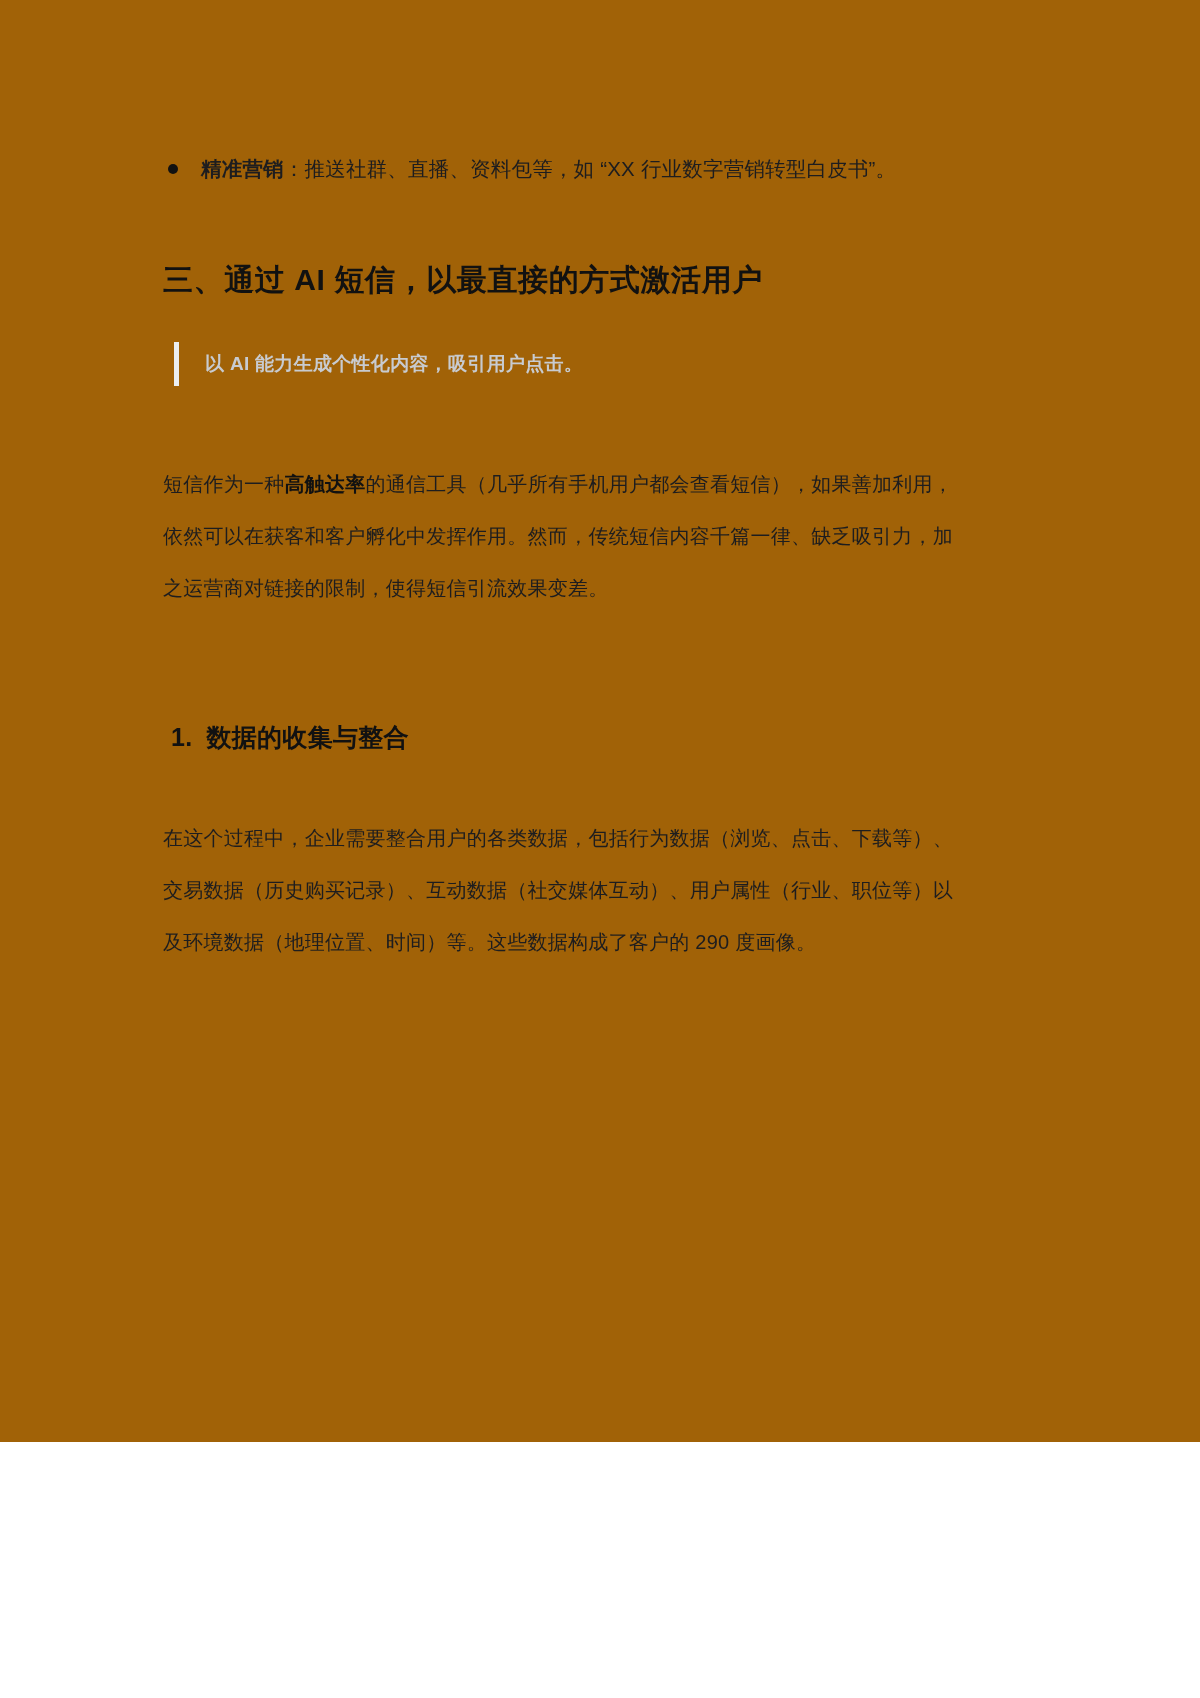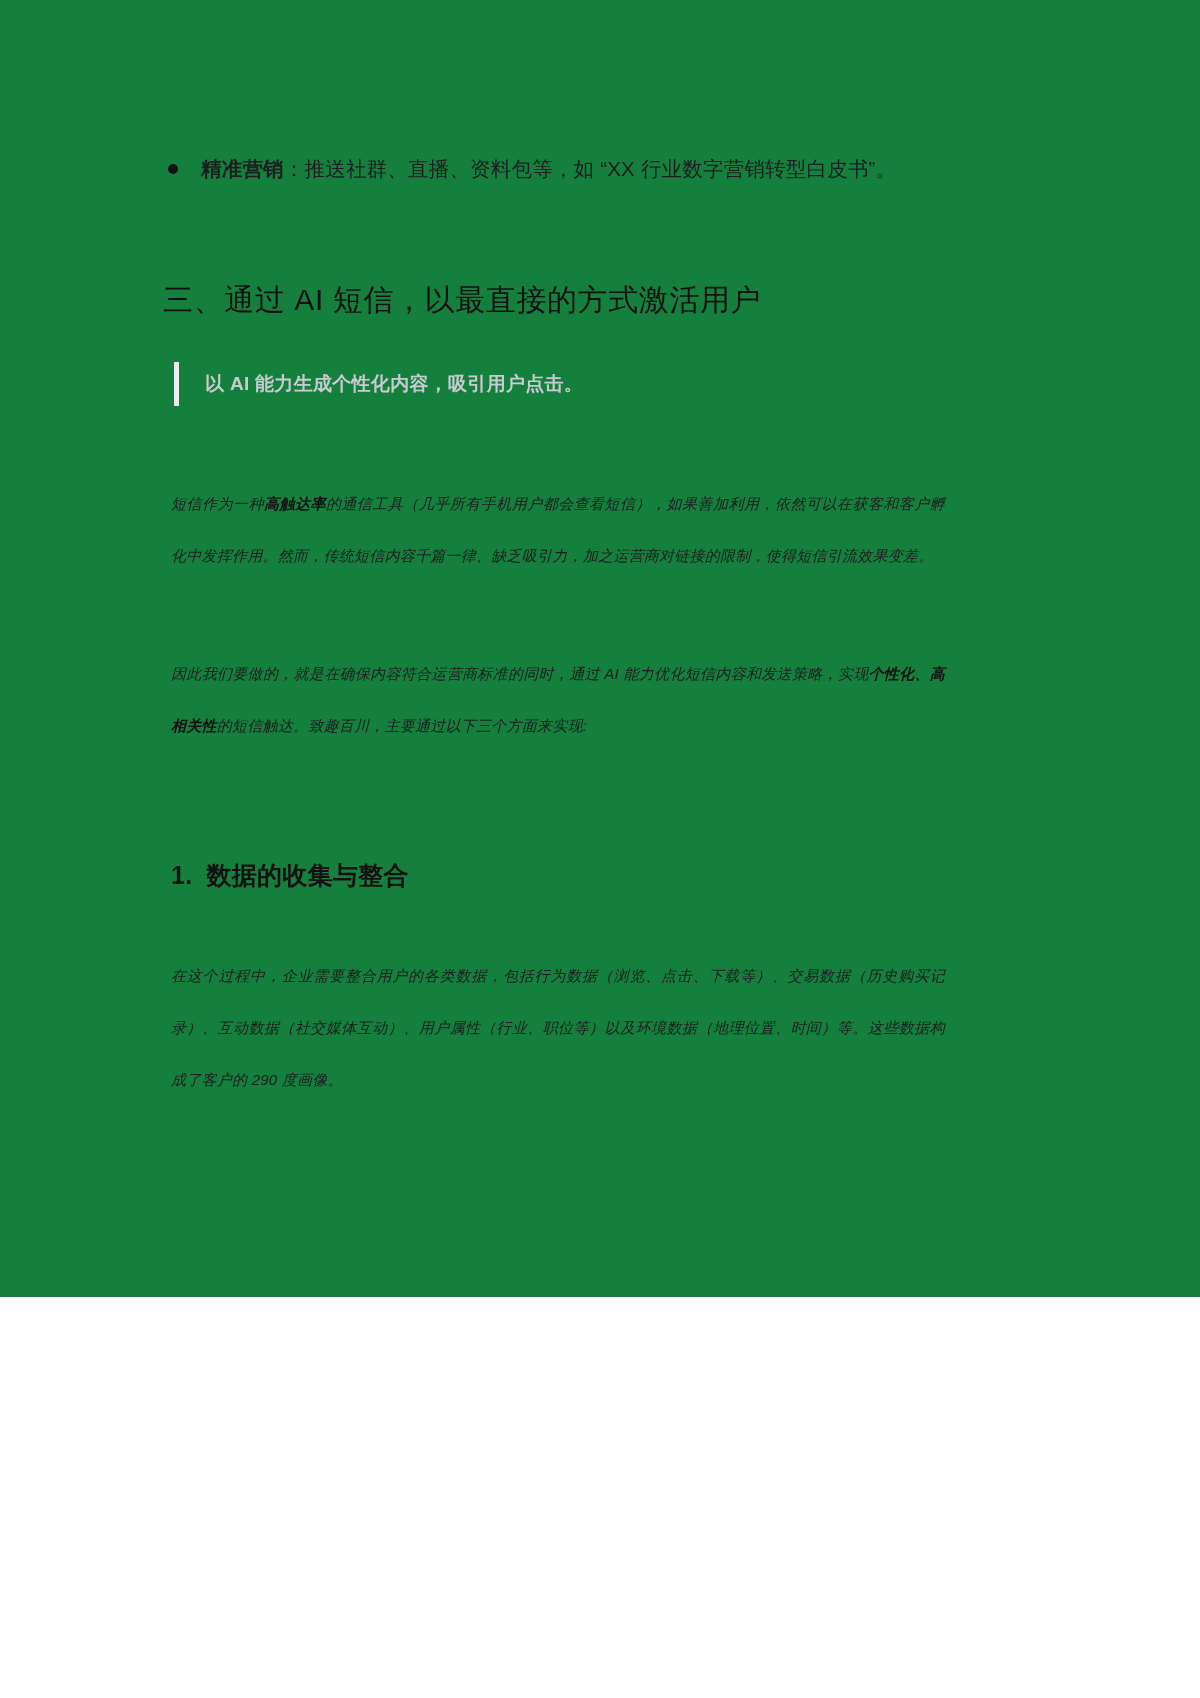--- a/index.html
+++ b/index.html
@@ -8,22 +8,22 @@
     background: #ffffff;
   }
   body {
     font-family: "Liberation Sans", "DejaVu Sans", sans-serif;
     color: #1a1a1a;
     -webkit-font-smoothing: antialiased;
   }
   .page {
     position: relative;
     width: 1200px;
-    height: 1297px;
-    background: #15803d;
+    height: 1442px;
+    background: #a16207;
     box-sizing: border-box;
     overflow: hidden;
   }
   .content {
     position: absolute;
     left: 163px;
     top: 0;
     width: 790px;
   }
 
@@ -52,51 +52,50 @@
     background: #111111;
   }
   .bullet-item .strong {
     font-weight: 700;
   }
 
   
   .h2 {
     font-size: 30px;
     line-height: 44px;
-    font-weight: 400;
+    font-weight: 700;
     color: #111111;
     letter-spacing: 0.6px;
-    margin: 92px 0 0 0;
+    margin: 72px 0 0 0;
   }
 
   
   .quote {
     position: relative;
     margin: 40px 0 0 11px;
     padding: 6px 0 6px 26px;
     border-left: 5px solid #eceff1;
   }
   .quote-text {
     font-size: 19px;
     line-height: 32px;
     font-weight: 700;
     color: #c8cbd0;
     letter-spacing: 0.3px;
   }
 
   
   .para {
-    font-size: 15px;
+    font-size: 20px;
     line-height: 52px;
     color: #1d1d1f;
     letter-spacing: 0.25px;
-    margin: 8px;
+    margin: 0;
     text-align: justify;
     text-justify: inter-ideograph;
-    font-style: italic;
   }
   .para .strong { font-weight: 700; color: #111111; }
 
   .para.p1 { margin-top: 72px; }
   .para.p2 { margin-top: 66px; }
   .para.p3 { margin-top: 72px; }
   .para.p4 { margin-top: 58px; }
 
   
   .h3 {
@@ -123,21 +122,20 @@
     </ul>
 
     <h2 class="h2">三、通过 AI 短信，以最直接的方式激活用户</h2>
 
     <div class="quote">
       <div class="quote-text">以 AI 能力生成个性化内容，吸引用户点击。</div>
     </div>
 
     <p class="para p1"><span>短信作为一种</span><span class="strong">高触达率</span><span>的通信工具（几乎所有手机用户都会查看短信），如果善加利用，依然可以在获客和客户孵化中发挥作用。然而，传统短信内容千篇一律、缺乏吸引力，加之运营商对链接的限制，使得短信引流效果变差。</span></p>
 
-    <p class="para p2"><span>因此我们要做的，就是在确保内容符合运营商标准的同时，通过 AI 能力优化短信内容和发送策略，实现</span><span class="strong">个性化、高相关性</span><span>的短信触达。致趣百川，主要通过以下三个方面来实现:</span></p>
 
     <h3 class="h3"><span class="h3-num">1.</span><span>数据的收集与整合</span></h3>
 
 
     <p class="para p4">在这个过程中，企业需要整合用户的各类数据，包括行为数据（浏览、点击、下载等）、交易数据（历史购买记录）、互动数据（社交媒体互动）、用户属性（行业、职位等）以及环境数据（地理位置、时间）等。这些数据构成了客户的 290 度画像。</p>
 
   </div>
 </div>
 
 </body></html>

